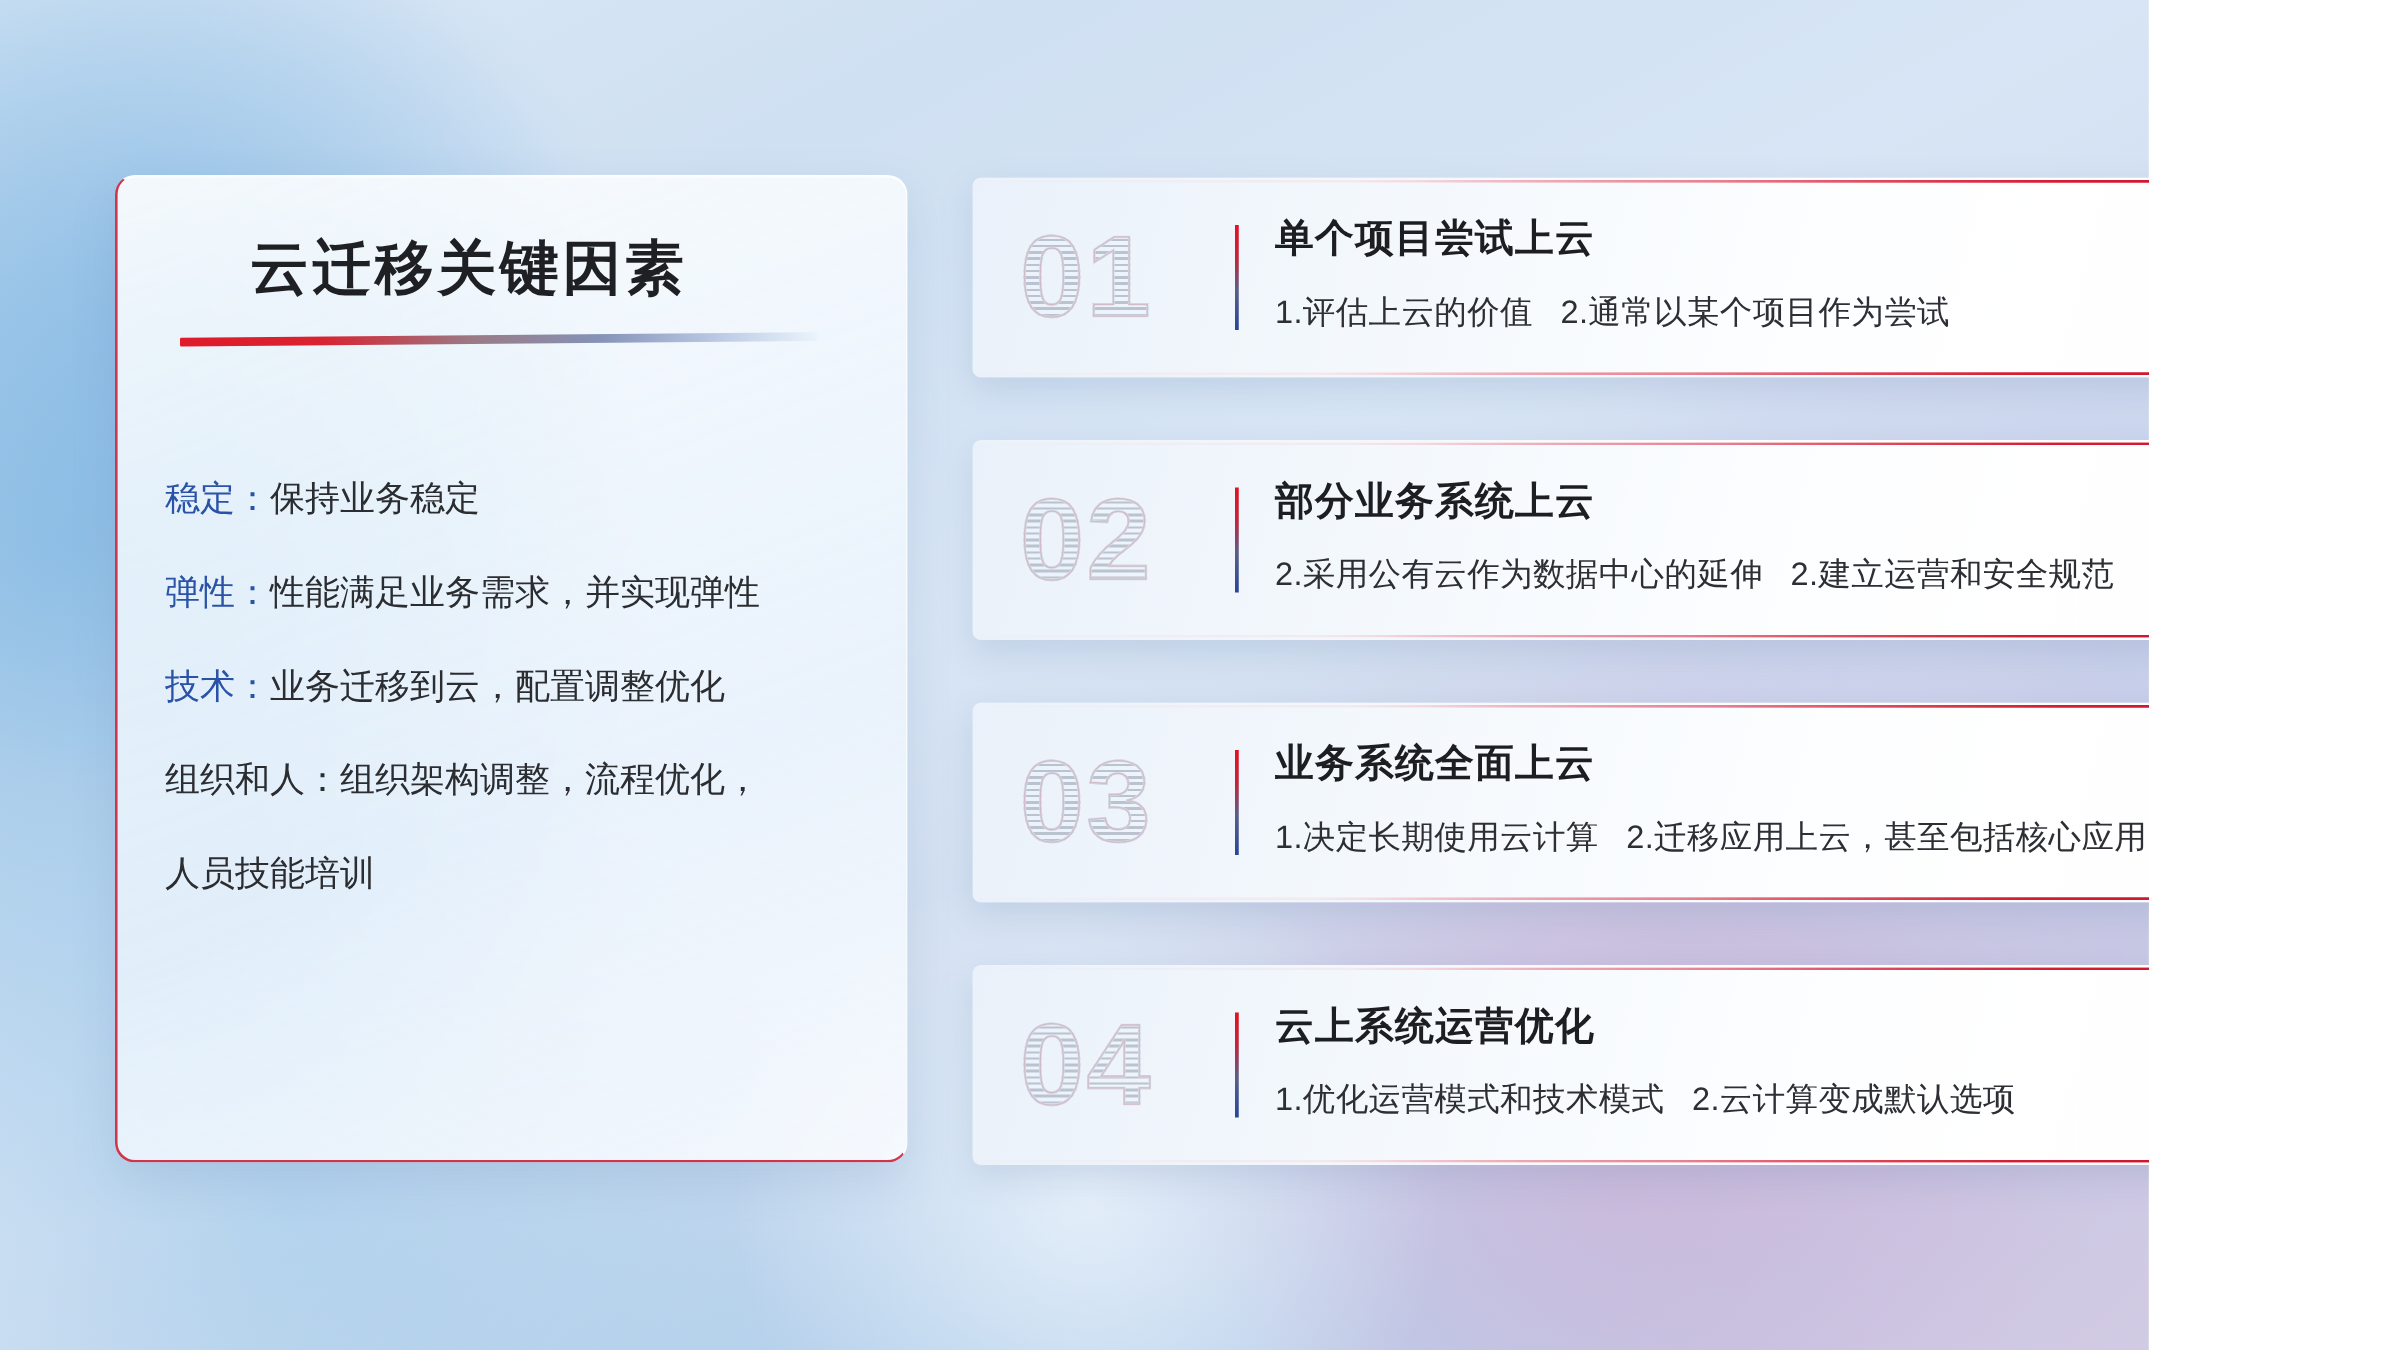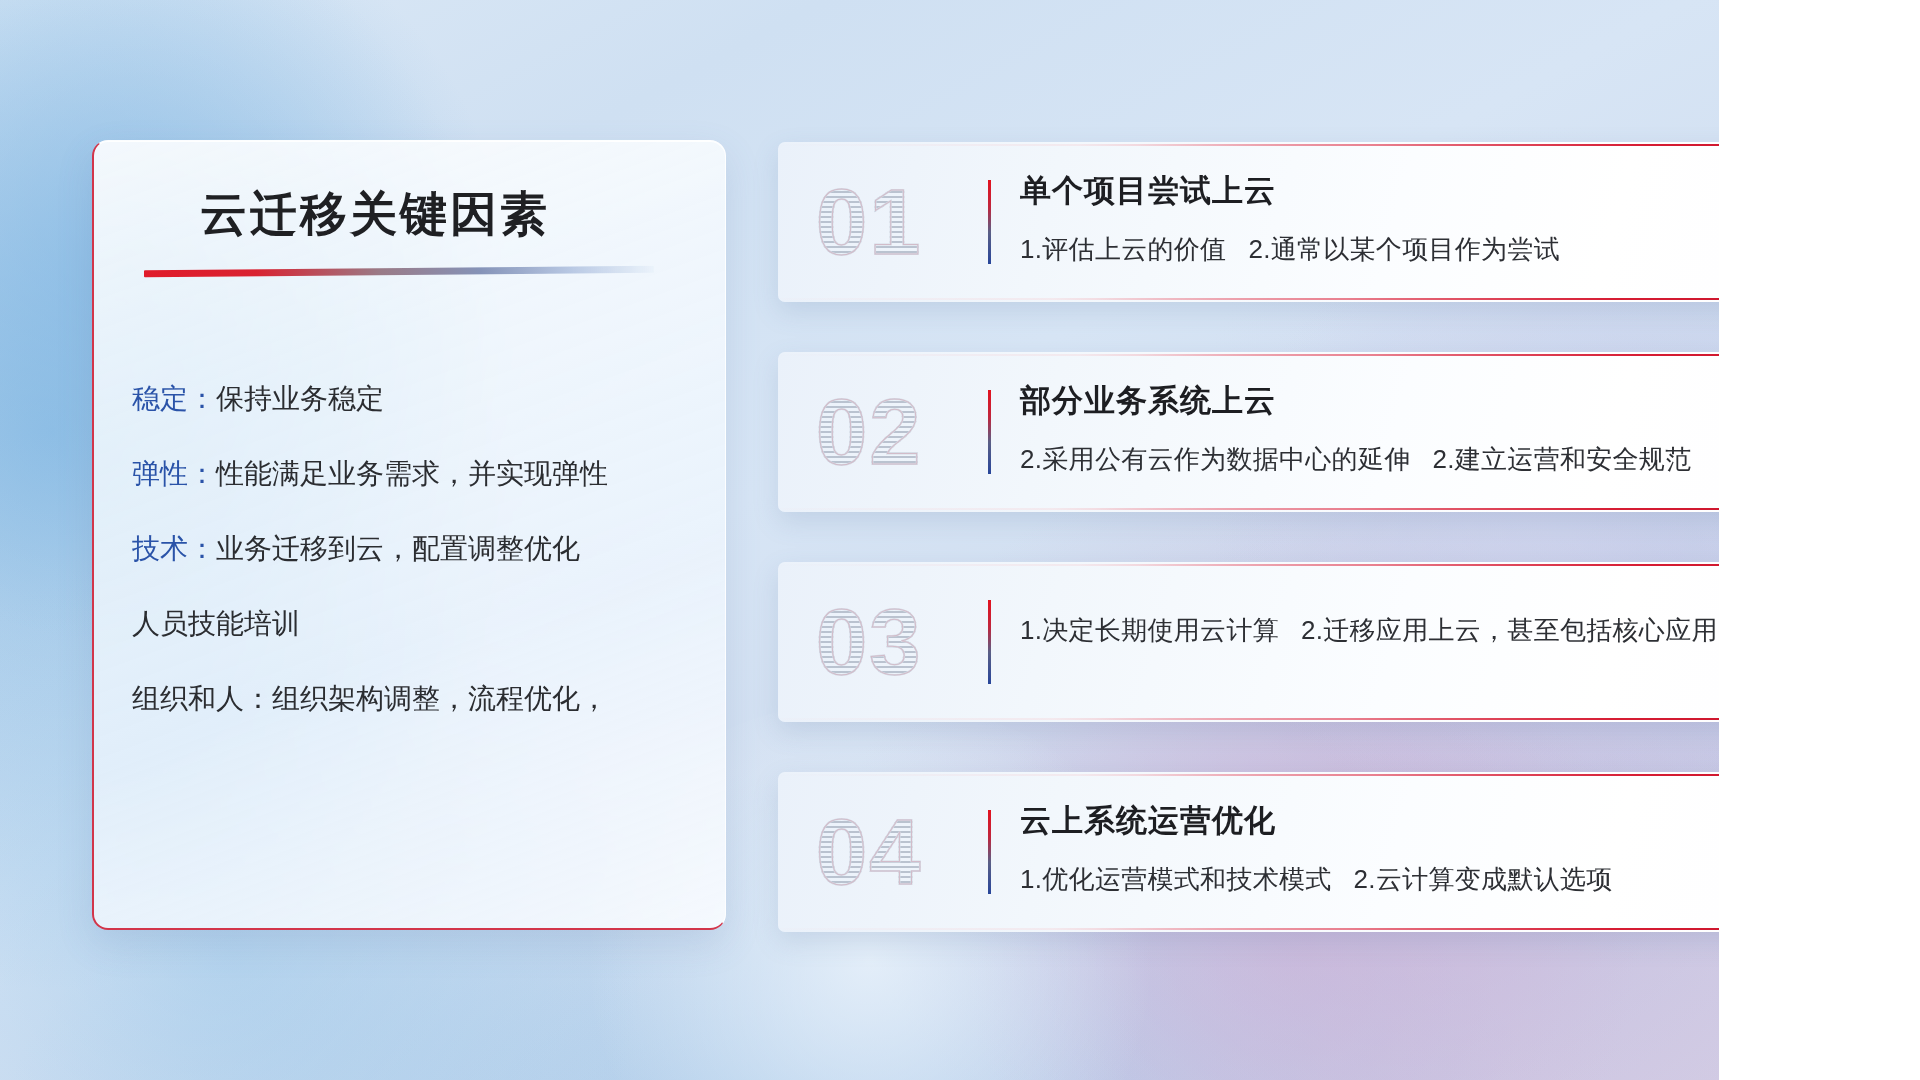--- a/index.html
+++ b/index.html
@@ -191,24 +191,24 @@
       <div class="left-row">
         <span class="lbl accent">稳定：</span><span>保持业务稳定</span>
       </div>
       <div class="left-row">
         <span class="lbl accent">弹性：</span><span>性能满足业务需求，并实现弹性</span>
       </div>
       <div class="left-row">
         <span class="lbl accent">技术：</span><span>业务迁移到云，配置调整优化</span>
       </div>
       <div class="left-row">
+        <span class="lbl">组织和人：</span><span>组织架构调整，流程优化，</span>
+      </div>
+      <div class="left-row">
         <span>人员技能培训</span>
-      </div>
-      <div class="left-row">
-        <span class="lbl">组织和人：</span><span>组织架构调整，流程优化，</span>
       </div>
     </div>
   </div>
 
   <div class="step-card" style="top:142px">
     <div class="card-edge-top"></div>
     <div class="card-edge-right"></div>
     <div class="card-edge-bottom"></div>
     <div class="step-num">01</div>
     <div class="step-num-glow">01</div>
@@ -237,20 +237,21 @@
   </div>
 
   <div class="step-card" style="top:562px">
     <div class="card-edge-top"></div>
     <div class="card-edge-right"></div>
     <div class="card-edge-bottom"></div>
     <div class="step-num">03</div>
     <div class="step-num-glow">03</div>
     <div class="step-divider"></div>
     <div class="step-text">
+      <div class="step-title">业务系统全面上云</div>
       <div class="step-sub">
         <span>1.决定长期使用云计算</span><span class="gap"></span><span>2.迁移应用上云，甚至包括核心应用</span>
       </div>
     </div>
   </div>
 
   <div class="step-card" style="top:772px">
     <div class="card-edge-top"></div>
     <div class="card-edge-right"></div>
     <div class="card-edge-bottom"></div>

